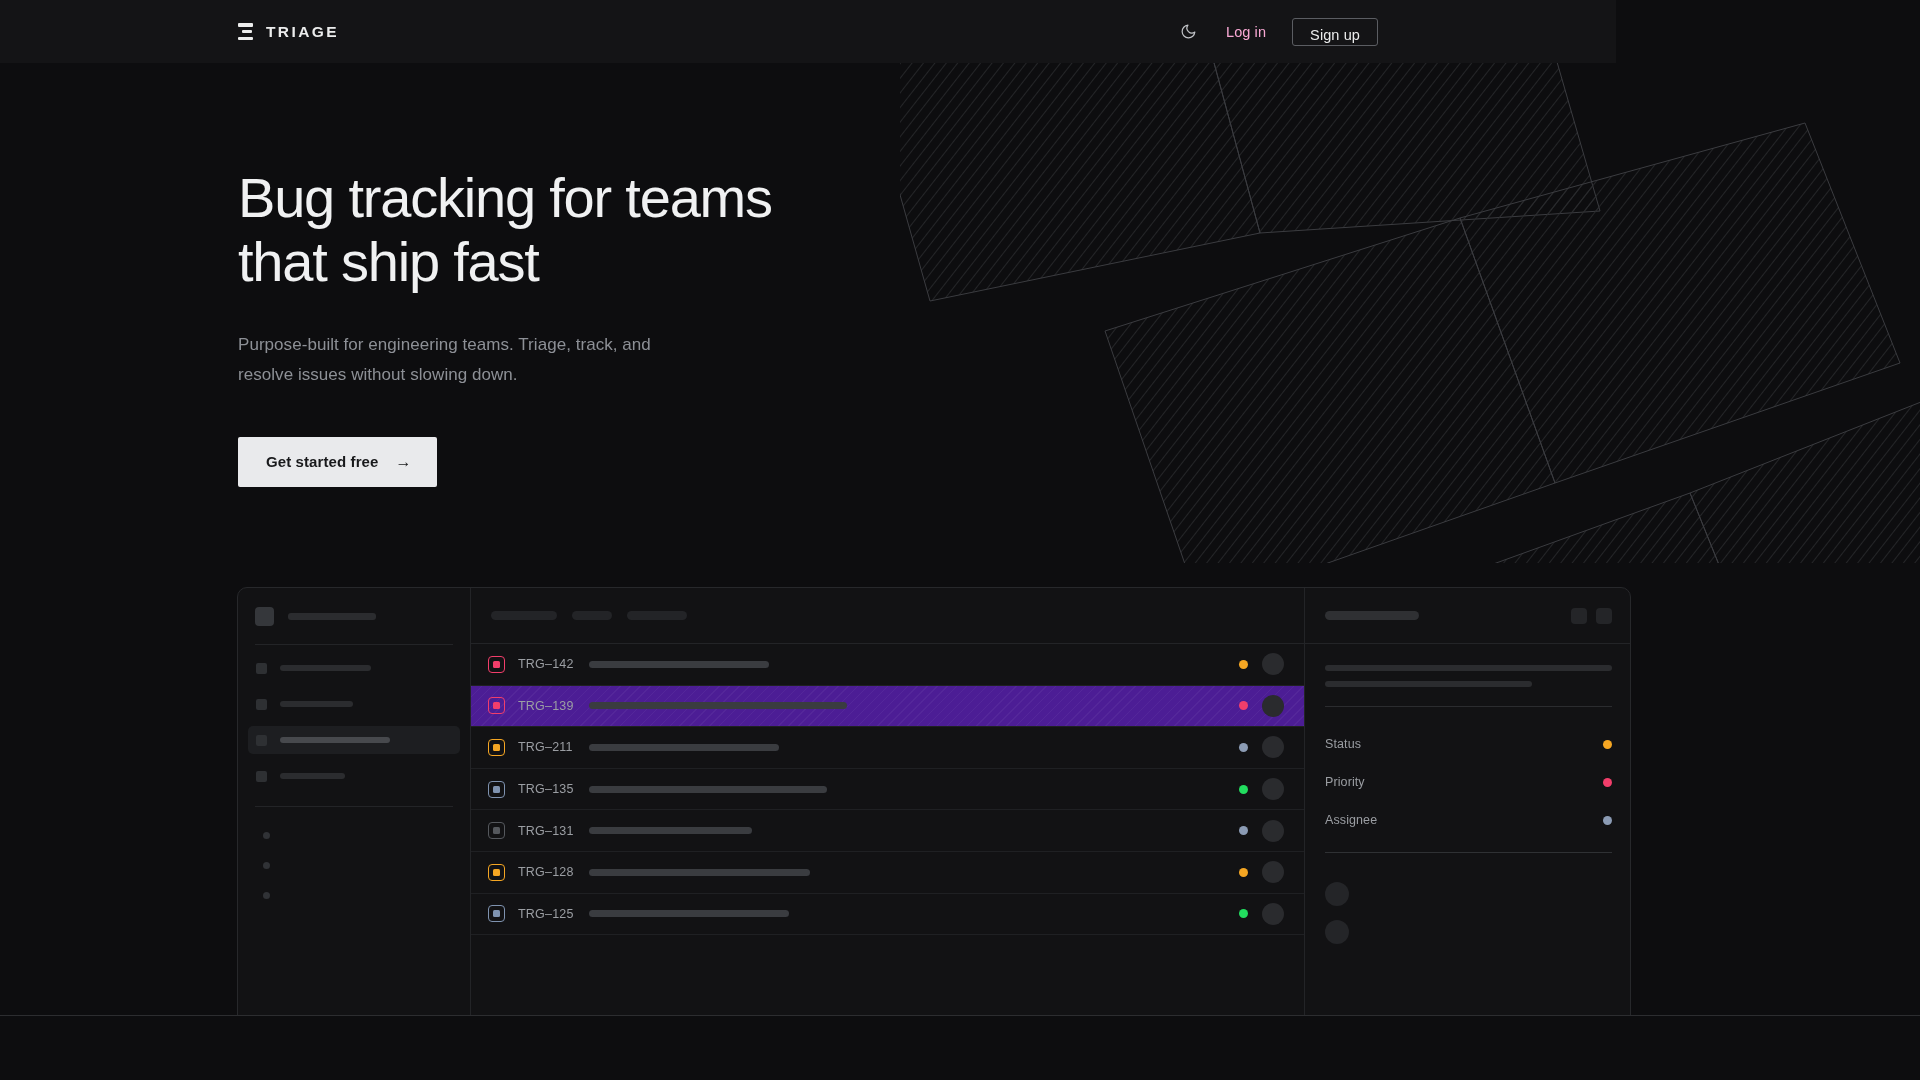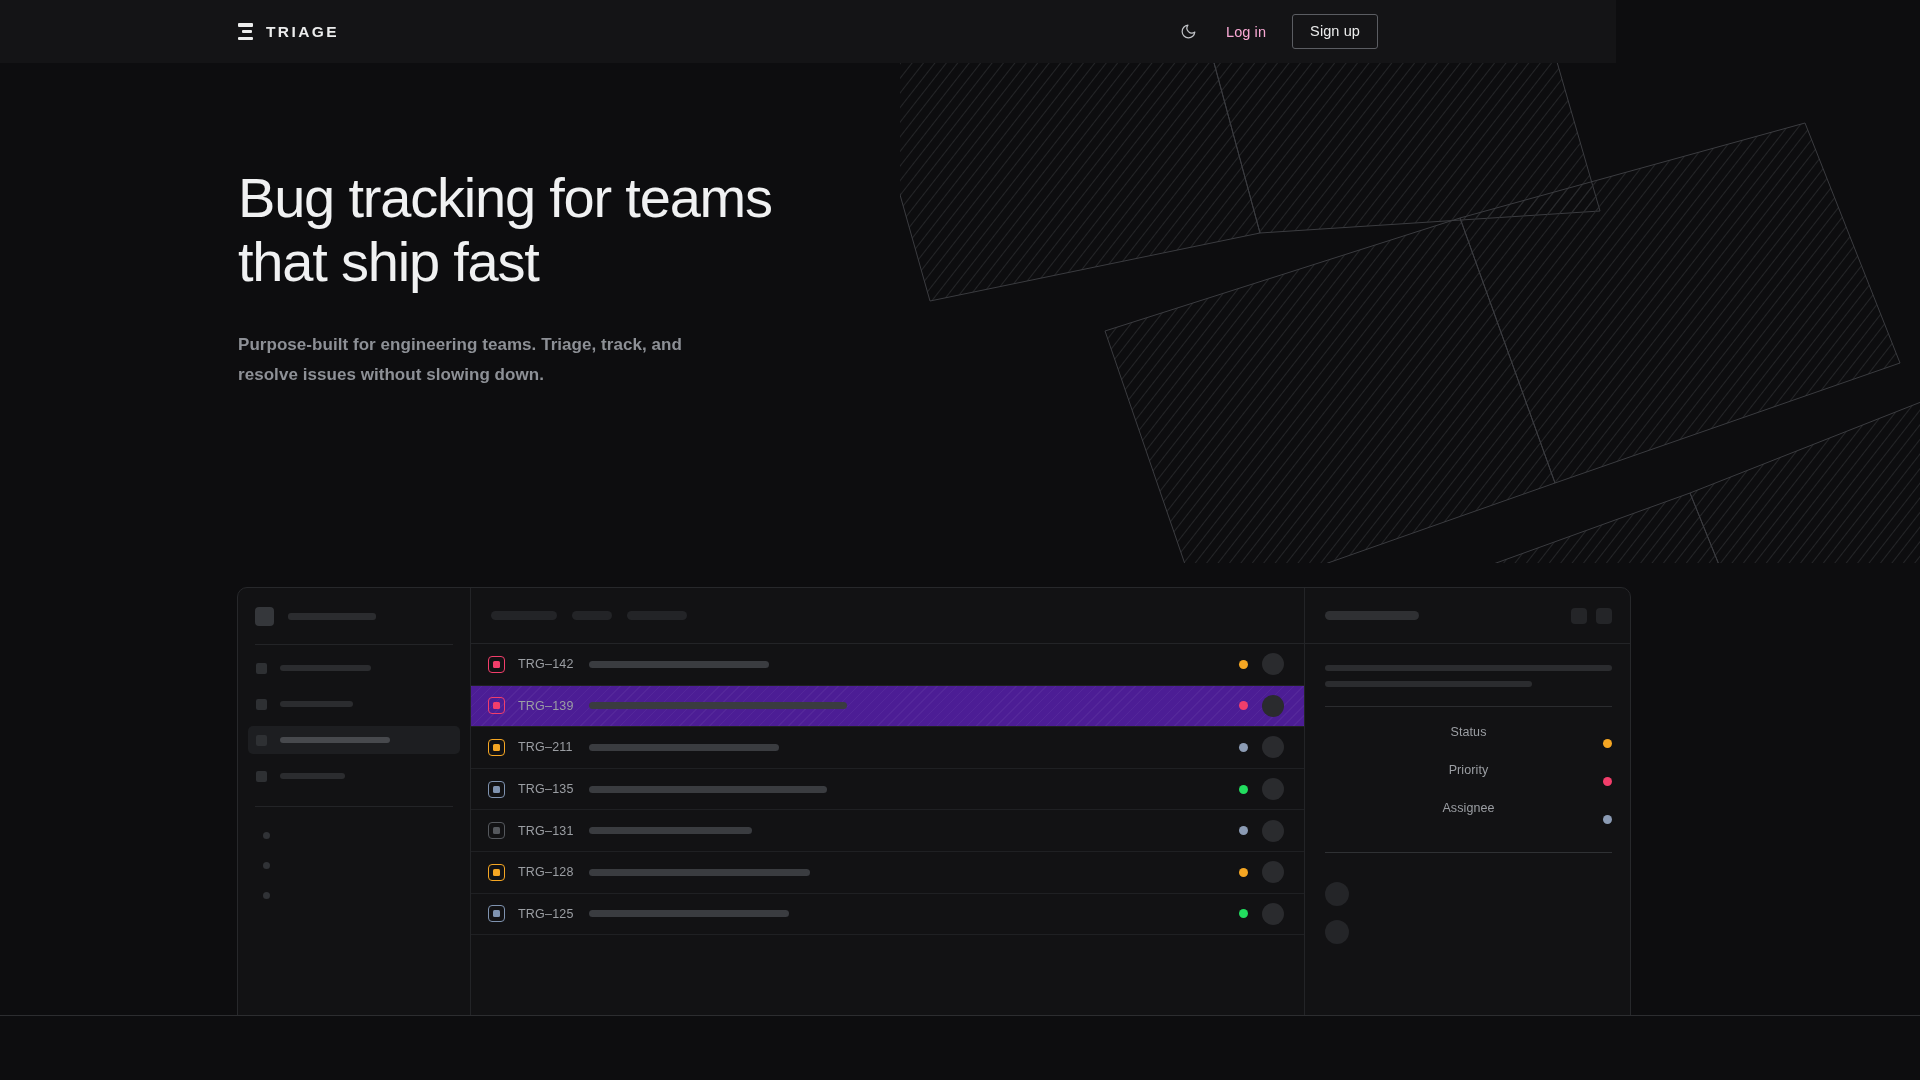--- a/index.html
+++ b/index.html
@@ -42,38 +42,38 @@
     cursor:pointer;
   }
   .moon-btn svg{ display:block; }
   .login-link{
     color:#f9a8d4; font-size:14.5px; letter-spacing:.1px; cursor:pointer;
     background:none; border:none; font-family:inherit;
   }
   .signup-btn{
     color:#eceded; font-size:14.5px; letter-spacing:.1px;
     border:1px solid #5b5d62; background:transparent;
-    padding:8px 17px 9px; border-radius:3px; cursor:pointer;
+    padding:8px 17px 2px; border-radius:3px; cursor:pointer;
     font-family:inherit;
   }
 
   
   .hero{ position:absolute; left:0; top:63px; width:1920px; height:952px; }
 
   .deco{ position:absolute; right:0; top:0; width:1020px; height:500px;
          overflow:hidden; pointer-events:none; }
 
   .hero-copy{ position:absolute; left:238px; top:103px; width:760px; z-index:5; }
   .headline{
     color:#f0f1f2; font-size:56px; line-height:64px; font-weight:400;
     letter-spacing:-1.2px; white-space:pre-line;
   }
   .subhead{
     margin-top:36px;
-    color:#8d9096; font-size:17px; line-height:30px; font-weight:700;
+    color:#8d9096; font-size:17px; line-height:30px; font-weight:400;
     white-space:pre-line; letter-spacing:.05px;
   }
   .cta{
     margin-top:47px; display:inline-flex; align-items:center; gap:17px;
     background:#e9eaec; color:#18191b;
     font-size:15px; font-weight:600; letter-spacing:.1px;
     padding:16px 25px 17px 28px; border:none; border-radius:2px;
     cursor:pointer; font-family:inherit;
   }
   .cta .arrow{ font-size:16px; line-height:1; font-weight:400; }
@@ -144,21 +144,21 @@
     height:56px; border-bottom:1px solid #232427;
     display:flex; align-items:center; padding:0 20px;
   }
   .det-head .ttl{ height:9px; width:94px; background:#2f3033; border-radius:5px; }
   .det-head .btns{ margin-left:auto; display:flex; gap:9px; }
   .det-head .btns i{ width:16px; height:16px; background:#242528; border-radius:4px; display:block; }
   .det-body{ padding:21px 20px 0; }
   .det-title{ height:9px; width:148px; background:#3d3f43; border-radius:5px; margin-bottom:22px; }
   .det-line{ height:6px; background:#2b2c2f; border-radius:4px; margin-bottom:10px; }
   .det-div{ height:1px; background:#2b2c2f; margin:19px 0 18px; }
-  .det-row{ display:flex; align-items:center; height:38px;flex-direction:column; }
+  .det-row{ display:flex; align-items:center; height:38px; }
   .det-row .k{ color:#9b9ea3; font-size:12.5px; letter-spacing:.1px; }
   .det-row .v{ margin-left:auto; width:9px; height:9px; border-radius:50%; }
   .det-div2{ height:1px; background:#2f3134; margin:13px 0 22px; }
   .det-sub{ height:7px; width:62px; background:#232427; border-radius:4px; margin-bottom:22px; }
   .det-person{ height:38px; display:flex; align-items:center; }
   .det-person i{ width:24px; height:24px; border-radius:50%; background:#242528; display:block; }
 
   .bottom-rule{
     position:absolute; left:0; top:1015px; width:1920px; height:1px;
     background:#2c2d30; z-index:30;
@@ -210,20 +210,24 @@
           <path d="M790,430 L1120,300 L1225,545 L895,690 Z"></path>
         </g>
       </svg>
     </div>
 
     <div class="hero-copy">
       <h1 class="headline">Bug tracking for teams
 that ship fast</h1>
       <p class="subhead">Purpose-built for engineering teams. Triage, track, and
 resolve issues without slowing down.</p>
+      <button class="cta">
+        <span>Get started free</span>
+        <span class="arrow">→</span>
+      </button>
     </div>
 
     <div class="mock">
 
       <div class="mk-side">
         <div class="side-top">
           <span class="side-logo"></span>
           <span class="sk" style="height:7px;width:88px"></span>
         </div>
         <div class="side-div"></div>

